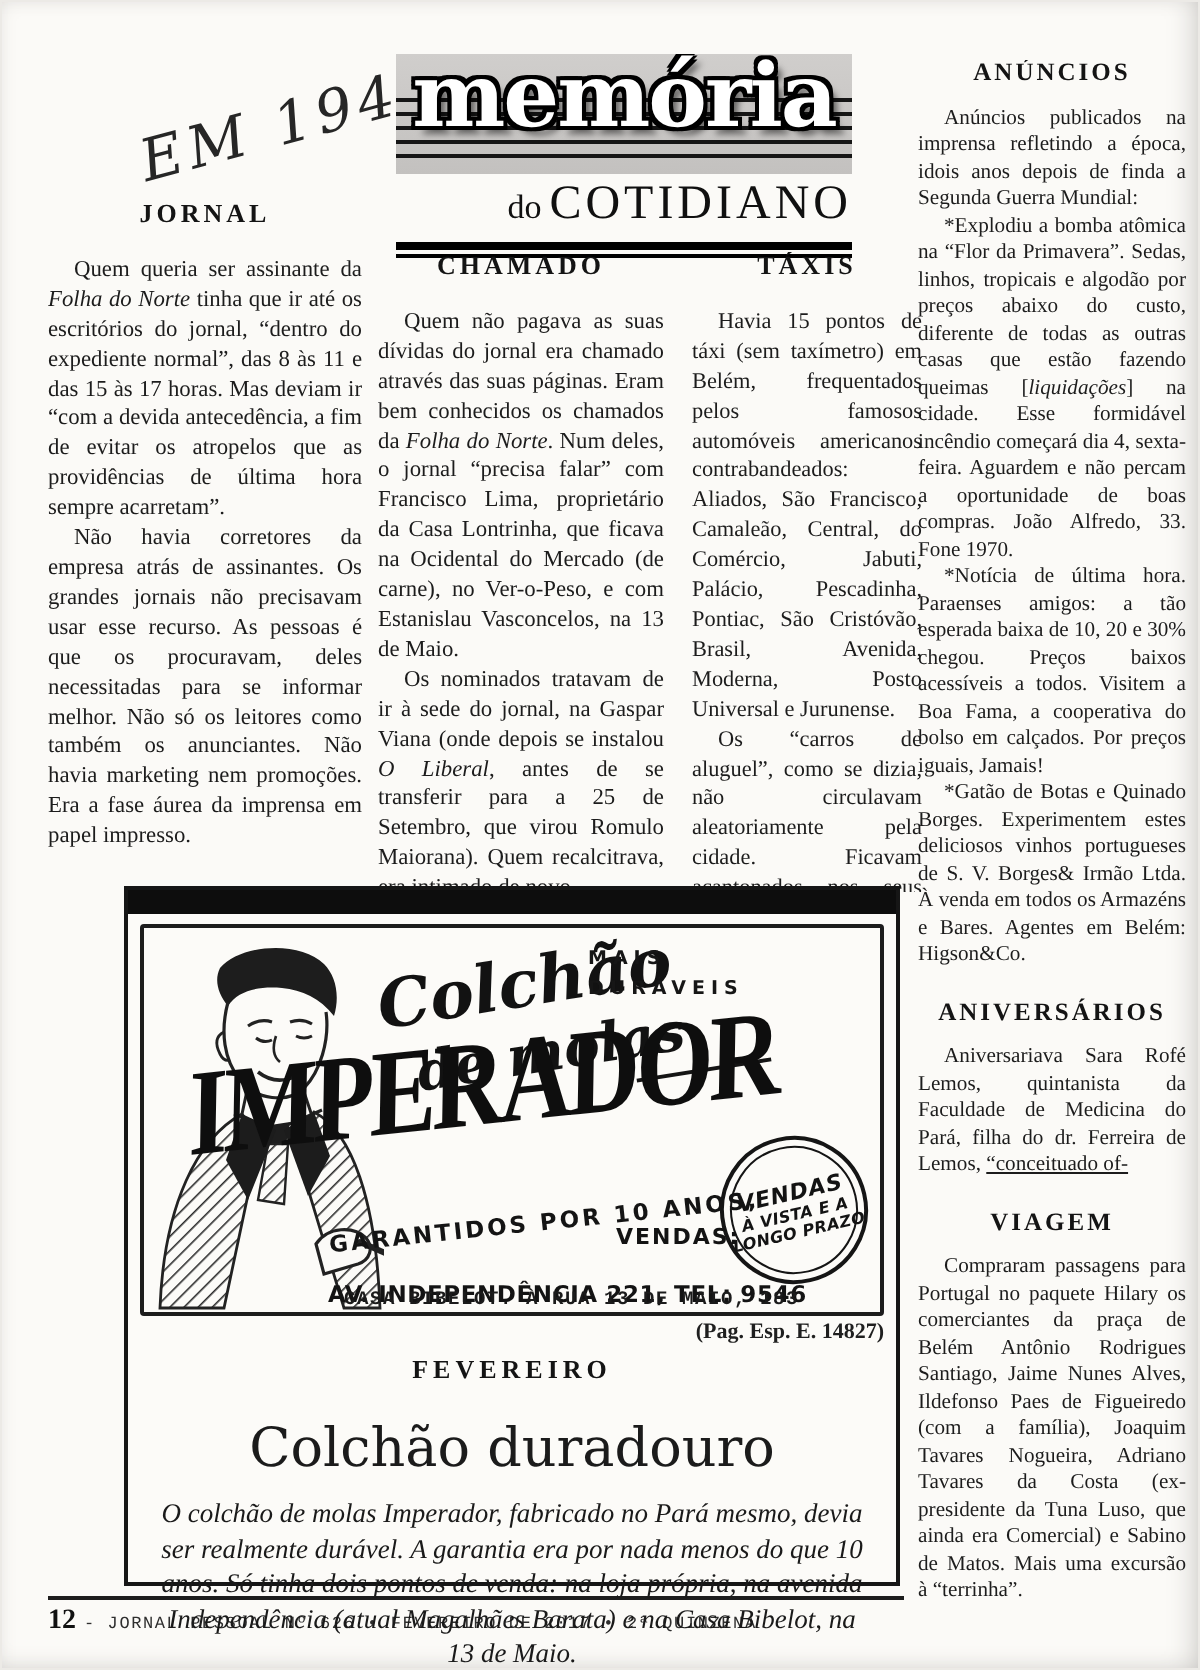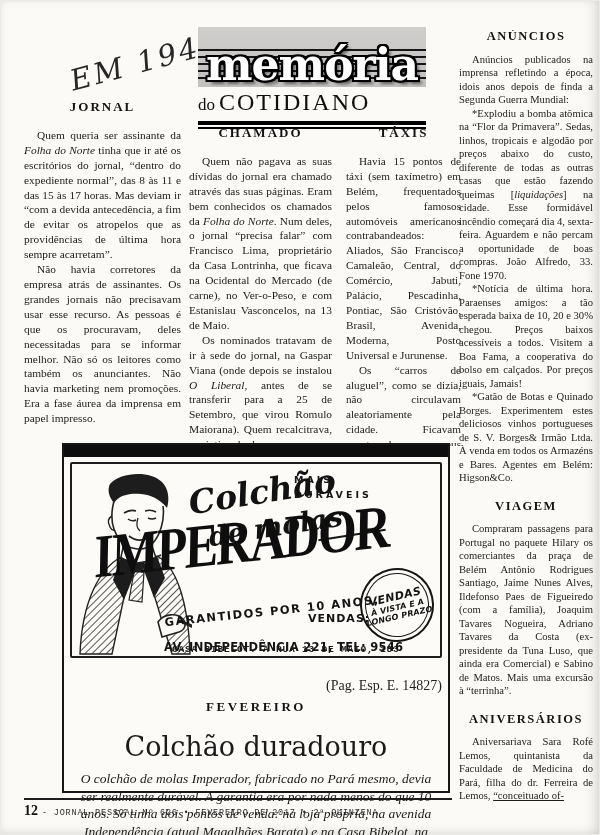--- a/index.html
+++ b/index.html
@@ -15,32 +15,32 @@
   .year-label {
     position:absolute; left:68px; top:44px;
     font-family:"DejaVu Serif", serif; font-style:italic;
     font-size:29px; letter-spacing:3px; color:#262626;
     transform:rotate(-15deg); white-space:nowrap;
   }
   .logo-wrap { position:absolute; left:198px; top:27px; width:228px; }
   .logo-box {
     position:relative; height:60px;
     background:linear-gradient(180deg,#d0cecc 0%,#c3c1bf 100%);
-    display:flex; align-items:flex-end; justify-content:center; overflow:hidden;
+    display:flex; align-items:flex-start; justify-content:center; overflow:hidden;
   }
   .logo-line { position:absolute; left:0; width:100%; height:2px; background:#161616; }
   .logo-title {
     position:relative; z-index:2;
     font-family:"DejaVu Serif", serif; font-weight:bold;
     font-size:44px; letter-spacing:-1px; color:#fff; line-height:1;
     text-shadow:-2px -2px 0 #000, 2px -2px 0 #000, -2px 2px 0 #000, 2px 2px 0 #000,
                 -2px 0 0 #000, 2px 0 0 #000, 0 -2px 0 #000, 0 2px 0 #000,
                 4px 4px 3px rgba(0,0,0,.5);
   }
-  .logo-sub { margin-top:2px; text-align:left; white-space:nowrap; color:#101010; }
+  .logo-sub { margin-top:2px; text-align:right; white-space:nowrap; color:#101010; }
   .logo-sub .small { font-size:17px; }
   .logo-sub .big  { font-size:24px; letter-spacing:2px; }
   .logo-rule { margin-top:5px; height:8px; border-top:4px solid #000; border-bottom:2px solid #000; }
   
   .col { position:absolute; text-align:justify; }
   .col p { text-indent:13px; margin:0; }
   .col-head {
     text-align:center; font-weight:bold; font-size:13px;
     letter-spacing:2px; margin-bottom:13px; text-indent:0 !important; color:#141414;
   }
@@ -98,21 +98,21 @@
     display:flex; flex-direction:column; align-items:center; justify-content:center;
     transform:rotate(-13deg); text-align:center;
     font-family:"DejaVu Sans", sans-serif; font-style:italic; font-weight:bold; color:#131313;
   }
   .ad-badge::before { content:""; position:absolute; inset:3px; border:1px solid #151515; border-radius:50%; }
   .ad-badge .b1 { font-size:11px; letter-spacing:.5px; }
   .ad-badge .b2, .ad-badge .b3 { font-size:8px; letter-spacing:.2px; }
   .ad-sales { position:absolute; left:236px; top:148px; font-family:"DejaVu Sans", sans-serif; font-weight:bold; font-size:11px; letter-spacing:1px; color:#131313; }
   .ad-addr1 { position:absolute; left:92px;  top:176px; font-family:"DejaVu Sans", sans-serif; font-weight:bold; font-size:11.5px; letter-spacing:.3px; color:#131313; white-space:nowrap; }
   .ad-addr2 { position:absolute; left:100px; top:180px; font-family:Liberation Mono, monospace; font-weight:bold; font-size:9.5px; letter-spacing:.8px; color:#1b1b1b; white-space:nowrap; }
-  .ad-credit { text-align:right; padding-right:6px; margin-top:20px; font-weight:normal; font-size:14px; color:#1f1f1f; }
+  .ad-credit { text-align:right; padding-right:6px; margin-top:2px; font-weight:bold; font-size:11px; color:#1f1f1f; }
   .prop-head { text-align:center; font-weight:bold; font-size:13px; letter-spacing:2.5px; margin-top:5px; color:#141414; }
   .prop-headline { text-align:center; font-size:27px; margin-top:16px; color:#1b1b1b; font-family:"DejaVu Serif", serif; font-weight:normal; }
   .prop-body {
     margin:8px 16px 0; text-align:center; font-style:italic;
     font-size:13.5px; line-height:17.5px; color:#1a1a1a;
   }
   
   .footer-rule { position:absolute; left:24px; top:798px; width:428px; height:2px; background:#1d1d1d; }
   .footer { position:absolute; left:24px; top:801px; width:430px; white-space:nowrap; }
   .footer .pn { font-weight:bold; font-size:14px; color:#111; }
@@ -169,29 +169,29 @@
     <div class="sec">
       <div class="col-head">ANÚNCIOS</div>
       <div>
           <p><span>Anúncios publicados na imprensa refletindo a época, idois anos depois de finda a Segunda Guerra Mundial:</span></p>
           <p><span>*Explodiu a bomba atômica na “Flor da Primavera”. Sedas, linhos, tropicais e algodão por preços abaixo do custo, diferente de todas as outras casas que estão fazendo queimas [</span><span class="em">liquidações</span><span>] na cidade. Esse formidável incêndio começará dia 4, sexta-feira. Aguardem e não percam a oportunidade de boas compras. João Alfredo, 33. Fone 1970.</span></p>
           <p><span>*Notícia de última hora. Paraenses amigos: a tão esperada baixa de 10, 20 e 30% chegou. Preços baixos acessíveis a todos. Visitem a Boa Fama, a cooperativa do bolso em calçados. Por preços iguais, Jamais!</span></p>
           <p><span>*Gatão de Botas e Quinado Borges. Experimentem estes deliciosos vinhos portugueses de S. V. Borges&amp; Irmão Ltda. À venda em todos os Armazéns e Bares. Agentes em Belém: Higson&amp;Co.</span></p>
         </div>
     </div>
     <div class="sec">
+      <div class="col-head">ANIVERSÁRIOS</div>
+      <div>
+          <p><span>Aniversariava Sara Rofé Lemos, quintanista da Faculdade de Medicina do Pará, filha do dr. Ferreira de Lemos, </span><span class="ul">“conceituado of-</span></p>
+        </div>
+    </div>
+    <div class="sec">
       <div class="col-head">VIAGEM</div>
       <div>
           <p><span>Compraram passagens para Portugal no paquete Hilary os comerciantes da praça de Belém Antônio Rodrigues Santiago, Jaime Nunes Alves, Ildefonso Paes de Figueiredo (com a família), Joaquim Tavares Nogueira, Adriano Tavares da Costa (ex-presidente da Tuna Luso, que ainda era Comercial) e Sabino de Matos. Mais uma excursão à “terrinha”.</span></p>
-        </div>
-    </div>
-    <div class="sec">
-      <div class="col-head">ANIVERSÁRIOS</div>
-      <div>
-          <p><span>Aniversariava Sara Rofé Lemos, quintanista da Faculdade de Medicina do Pará, filha do dr. Ferreira de Lemos, </span><span class="ul">“conceituado of-</span></p>
         </div>
     </div>
   </div>
 
   <div id="prop-box">
     <div class="prop-bar"></div>
 
     <div id="ad-frame">
       <svg id="ad-man" width="120" height="188" viewBox="0 0 120 188">
         <defs>

